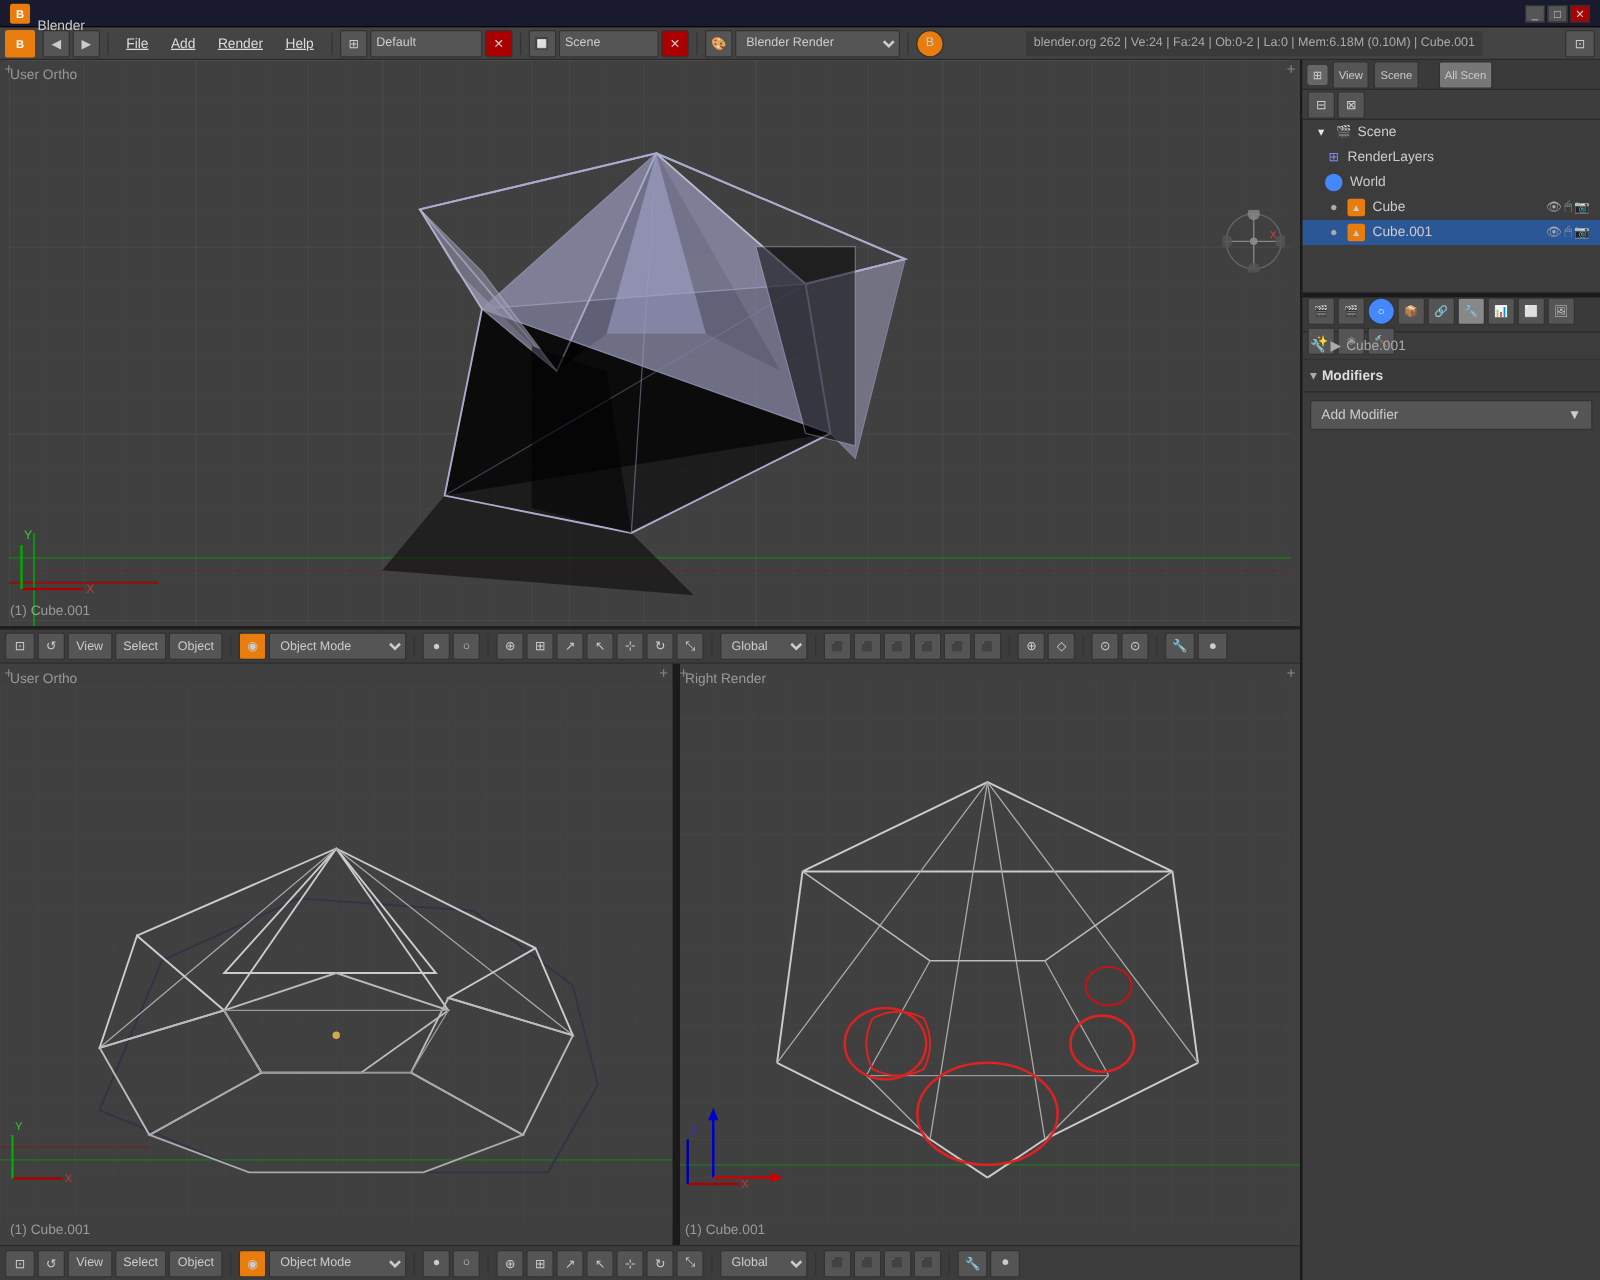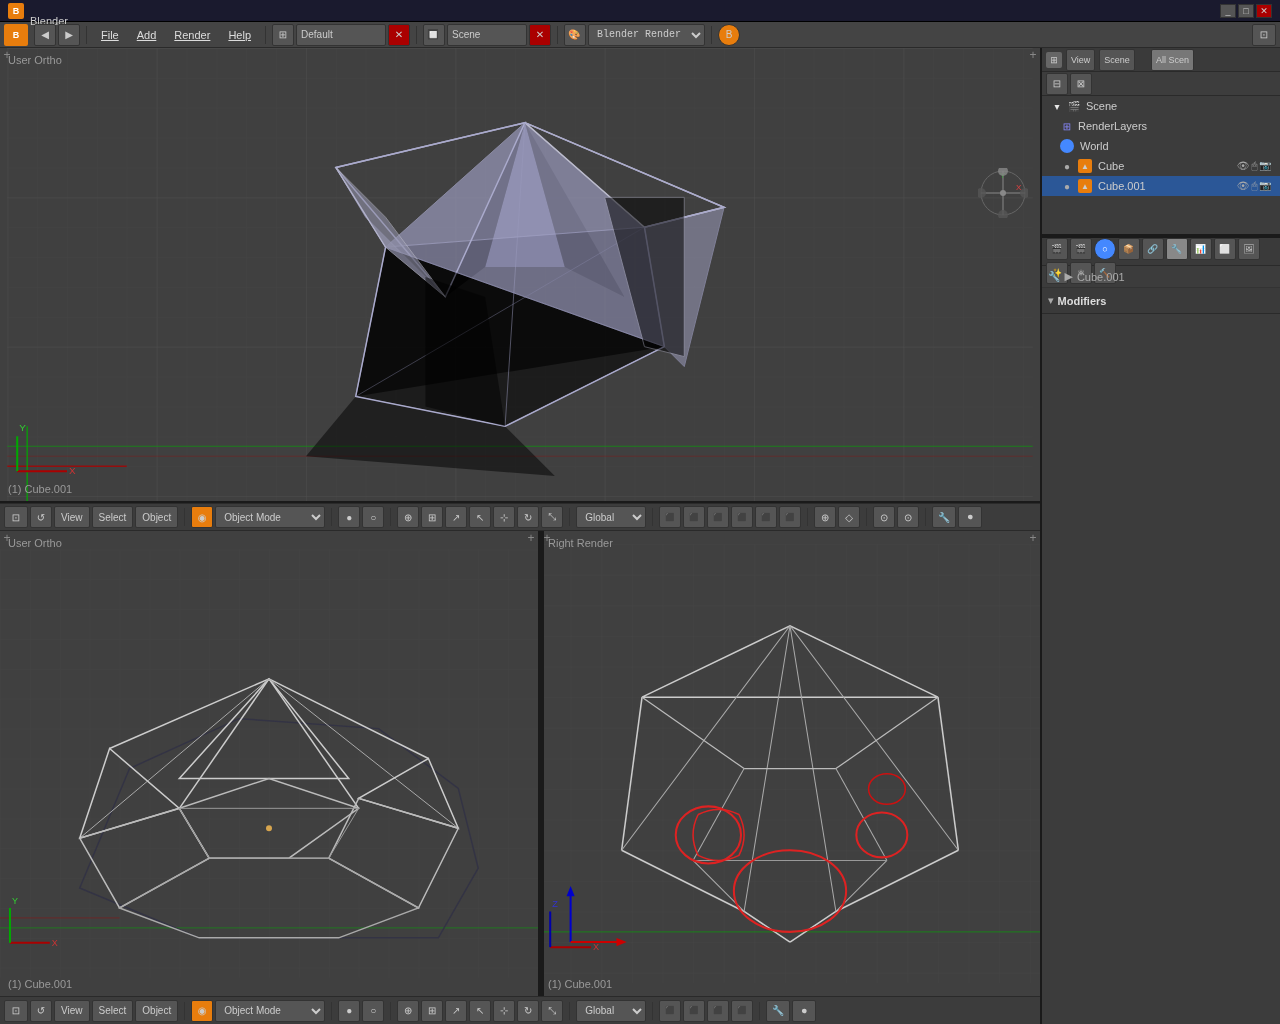--- a/index.html
+++ b/index.html
@@ -392,27 +392,28 @@
 
   <div class="menu-separator"></div>
 
   <div class="tb-btn" style="width:20px;">🔲</div>
   <input class="tb-select" type="text" value="Scene" style="width: 80px;">
   <div class="tb-btn" style="width:18px; background:#a00;">✕</div>
 
   <div class="menu-separator"></div>
 
   <div class="tb-btn" style="width:20px; background:#555;">🎨</div>
-  <select class="tb-select" style="width:117px;font-family:Liberation Mono, monospace;">
+  <select class="tb-select" style="width:132px;">
     <option>Blender Render</option>
   </select>
 
   <div class="menu-separator"></div>
 
   <div class="tb-btn" style="width:20px; background:#e87d0d; border-radius:50%;">B</div>
+  <span class="info-bar">blender.org 262 | Ve:24 | Fa:24 | Ob:0-2 | La:0 | Mem:6.18M (0.10M) | Cube.001</span>
 
   <div class="tb-btn" style="margin-left:auto; width:24px;">⊡</div>
 </div>
 
 <div id="main-layout">
 
   <div id="viewport-area">
 
     <div id="viewport-top">
       <span class="viewport-label">User Ortho</span>
@@ -790,17 +791,23 @@
         <span style="font-size:10px;">🔧</span>
         <span>▶</span>
         <span>Cube.001</span>
       </div>
 
       <div class="modifiers-header">
         <span style="margin-right:4px; color:#aaa;">▾</span>
         <span style="font-weight:bold; font-size:11px; color:#ddd;">Modifiers</span>
       </div>
 
+      <div class="add-modifier-row">
+        <div class="add-modifier-btn">
+          <span>Add Modifier</span>
+          <span>▼</span>
+        </div>
+      </div>
 
     </div>
   </div>
 
 </div>
 
 </body></html>

